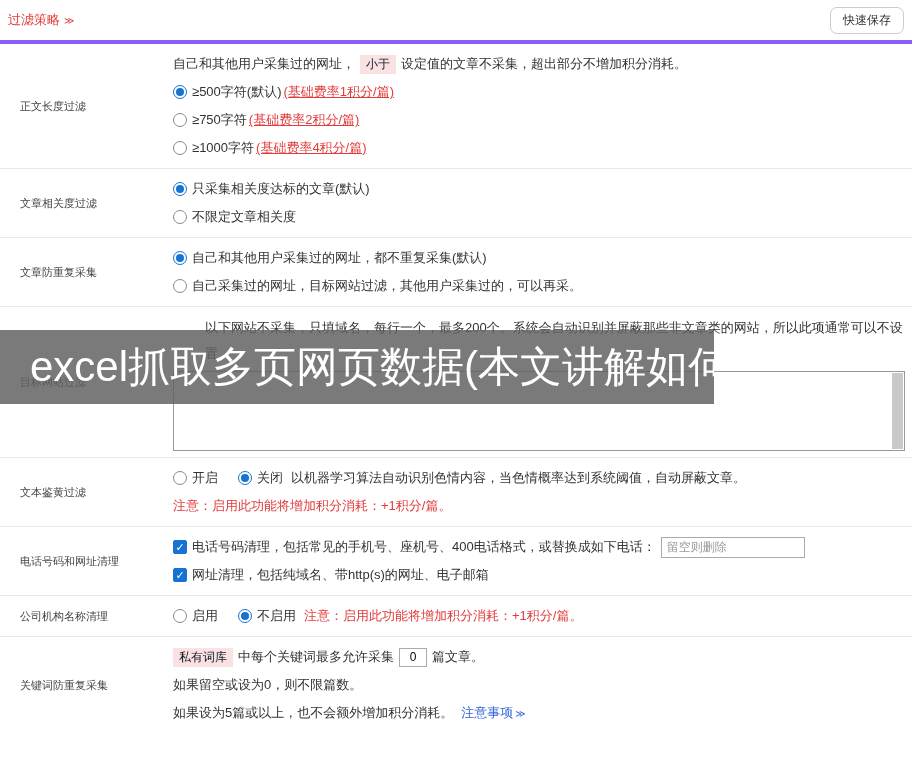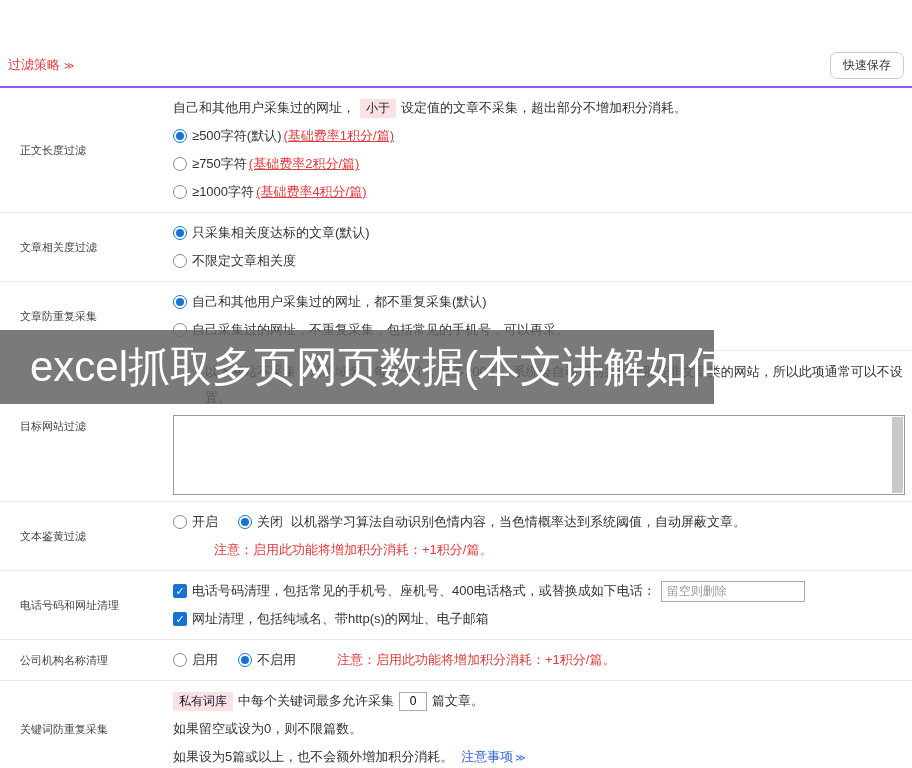--- a/index.html
+++ b/index.html
@@ -11,22 +11,21 @@
     font-family: "Liberation Sans", "DejaVu Sans", sans-serif;
     color: #333;
   }
   .page { position: relative; width: 912px; min-height: 768px; overflow: hidden; }
 
   
   .header {
     height: 44px;
     display: flex; align-items: center; justify-content: space-between;
     padding: 0 8px;
-    border-bottom: 2px solid #8b5cf6;
-    margin-top: 44px;
+    border-bottom: 4px solid #8b5cf6;
   }
   .title-wrap { display: flex; align-items: center; font-size: 13px; color: #e23b3b; }
   .title-chevron { font-size: 10px; margin-left: 4px; color: #e23b3b; }
   .save-btn {
     font-size: 12px; color: #333; background: #fff;
     border: 1px solid #ccc; border-radius: 7px;
     padding: 4px 12px; cursor: pointer;
     font-family: inherit;
   }
 
@@ -54,21 +53,21 @@
   .checkbox {
     width: 14px; height: 14px; border: 1px solid #8a8a8a; border-radius: 2px;
     margin-right: 5px; background: #fff; flex: none; cursor: pointer;
     font-size: 11px; line-height: 12px; text-align: center; color: #fff;
   }
   .checkbox.on { background: #1673d2; border-color: #1673d2; }
   .checkbox.on::after { content: "\2713"; }
 
   .gap { margin-left: 20px; }
   .ml8 { margin-left: 8px; }
-  .red { color: #e23b3b; margin-left: 41px; }
+  .red { color: #e23b3b; }
   .red-underline { color: #e23b3b; text-decoration: underline; margin-left: 2px; }
   .badge {
     color: #0f172a; background: #fbe2e2;
     padding: 1px 6px; margin: 0 5px; font-size: 12px;
   }
   .link { color: #3366dd; cursor: pointer; margin-left: 8px; }
   .link-chevron { color: #3366dd; font-size: 10px; margin-left: 2px; cursor: pointer; }
 
   
   .desc { font-size: 13px; color: #333; line-height: 26px; max-width: 720px; padding-top: 2px; margin-left: 32px; }
@@ -162,21 +161,21 @@
 
   <div class="row">
     <div class="row-label">文章防重复采集</div>
     <div class="row-content">
       <div class="line">
         <span class="radio on"></span>
         <span>自己和其他用户采集过的网址，都不重复采集(默认)</span>
       </div>
       <div class="line">
         <span class="radio"></span>
-        <span>自己采集过的网址，不重复采集，包括常见的手机号，可以再采。</span>
+        <span>自己采集过的网址，目标网站过滤，其他用户采集过的，可以再采。</span>
       </div>
     </div>
   </div>
 
   <div class="row">
     <div class="row-label">目标网站过滤</div>
     <div class="row-content">
       <div class="desc">以下网站不采集，只填域名，每行一个，最多200个。系统会自动识别并屏蔽那些非文章类的网站，所以此项通常可以不设置。</div>
       <div class="textarea-wrap">
         <textarea class="site-textarea" value="" style=""></textarea>

